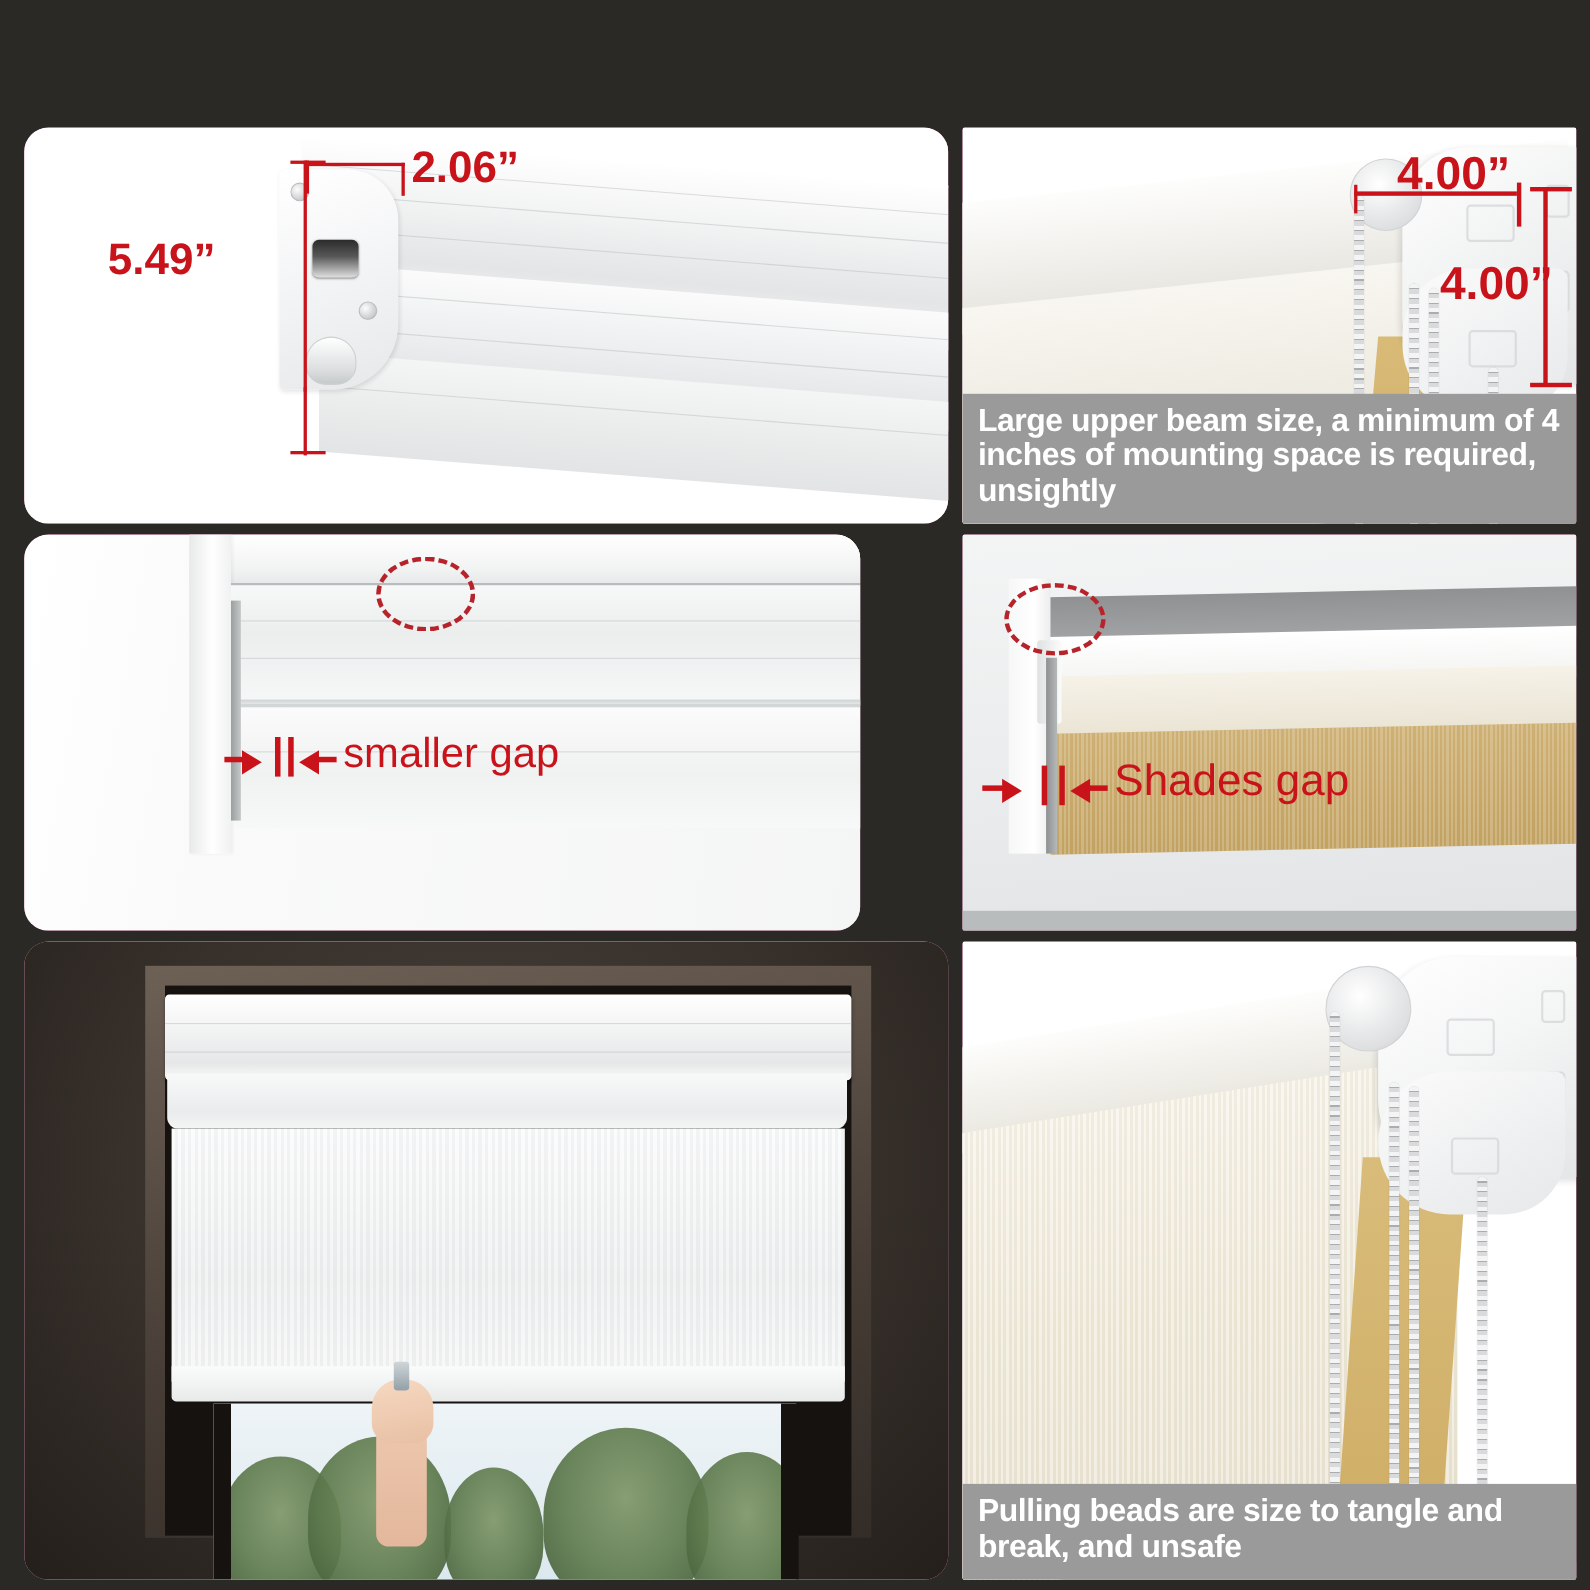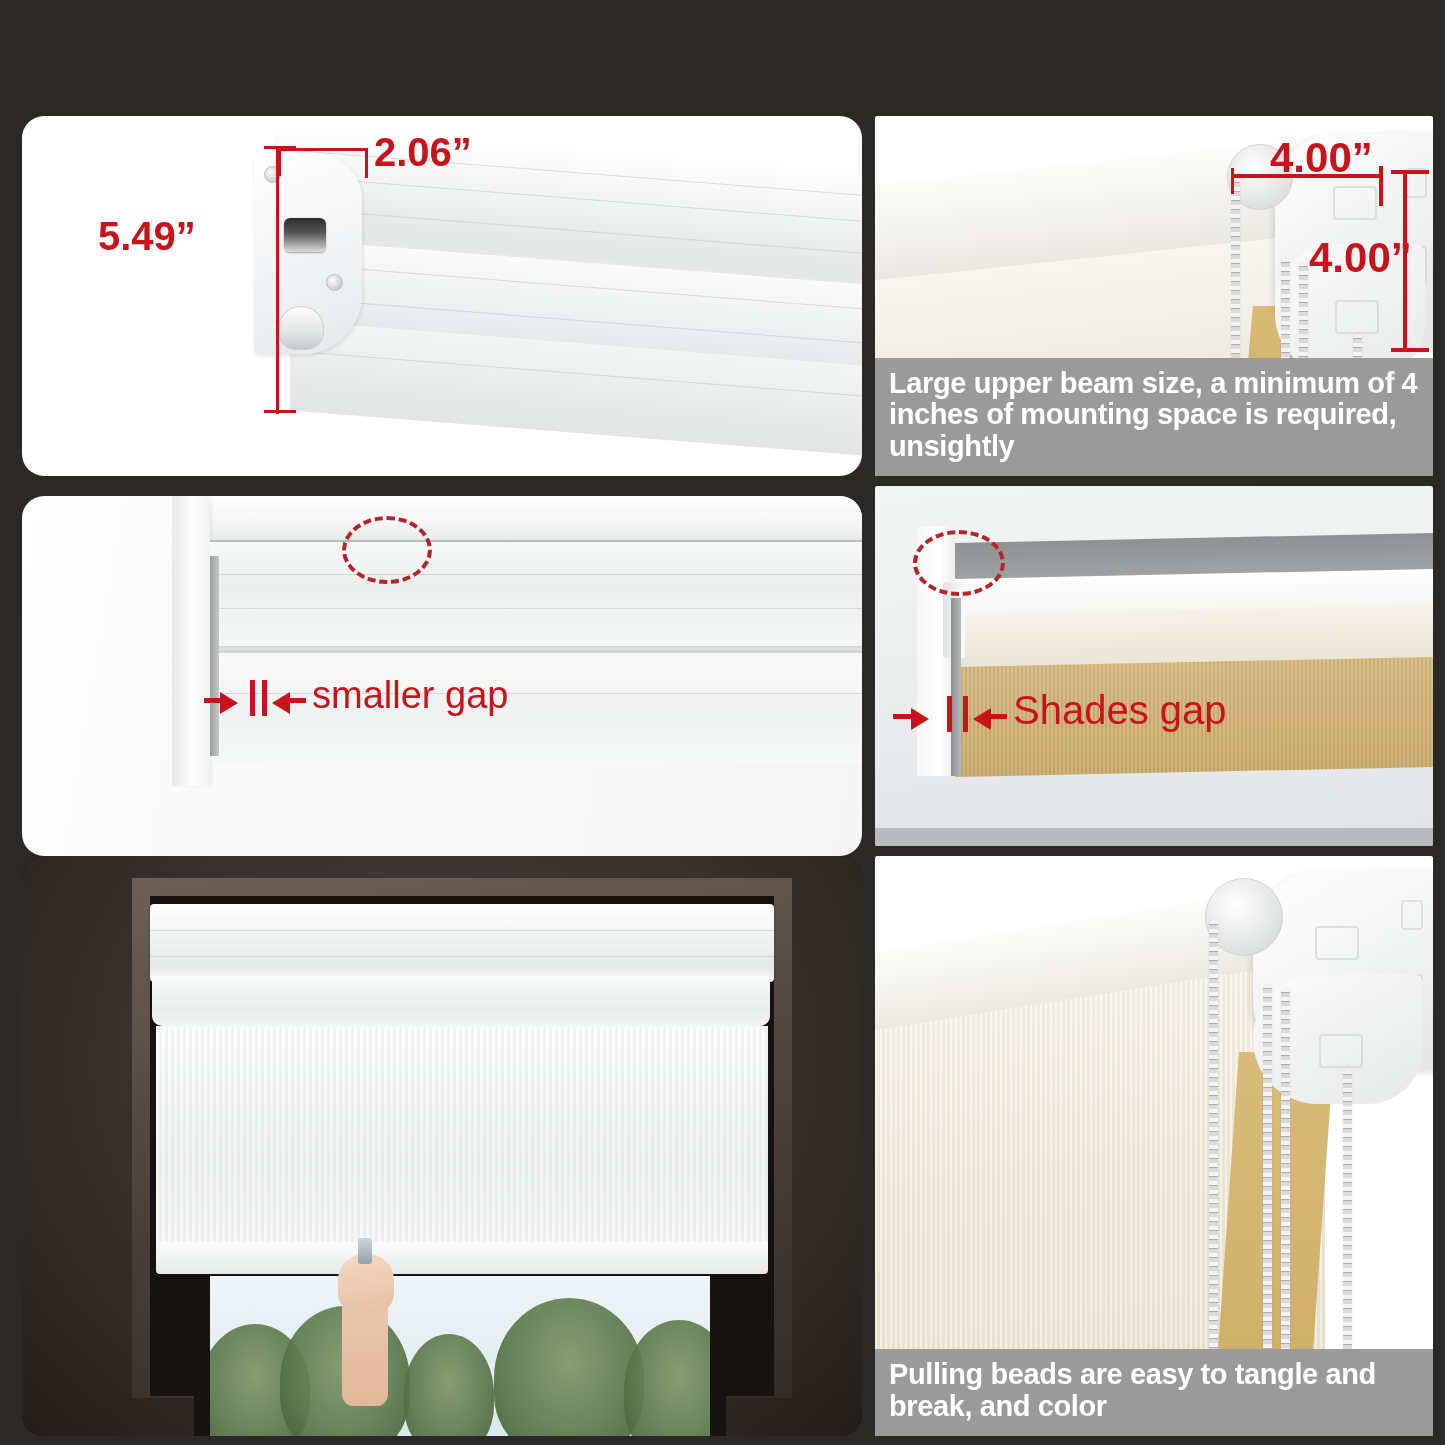--- a/index.html
+++ b/index.html
@@ -16,28 +16,28 @@
     position:absolute;left:34px;top:22px;width:1100px;height:70px;
     font-size:58px;font-weight:bold;letter-spacing:-0.5px;
     background:linear-gradient(180deg,#f6e9ac 0%,#f0dd93 38%,#d8bb63 62%,#c2a049 100%);
     -webkit-background-clip:text;background-clip:text;
     color:transparent;-webkit-text-fill-color:transparent;
     white-space:nowrap;line-height:70px;
   }
 
   
   .grid{position:absolute;left:0;top:108px;width:1445px;height:1337px;}
-  .panel{position:absolute;overflow:hidden;background:#000000;}
+  .panel{position:absolute;overflow:hidden;background:#f9a8d4;}
   .panel.left{border-radius:22px;}
   .panel.right{border-radius:2px;}
 
   
   .p-tl{left:22px;top:8px;width:840px;height:360px;}
   .p-tr{left:875px;top:8px;width:558px;height:360px;}
-  .p-ml{left:22px;top:388px;width:840px;height:360px;}
+  .p-ml{left:22px;top:378px;width:760px;height:360px;}
   .p-mr{left:875px;top:378px;width:558px;height:360px;}
   .p-bl{left:22px;top:748px;width:840px;height:580px;}
   .p-br{left:875px;top:748px;width:558px;height:580px;}
 
   .art{position:absolute;left:0;top:0;right:0;bottom:0;overflow:hidden;}
 
   
   .cap{position:absolute;left:0;right:0;bottom:0;box-sizing:border-box;}
   .cap.gold{
     background:linear-gradient(115deg,#f4e8b2 0%,#efdf9b 18%,#e2c777 48%,#cfae5b 78%,#c4a04b 100%);
@@ -424,17 +424,17 @@
           <div class="emb" style="left:66px;top:60px;"></div>
         </div>
         <div class="br-roll"></div>
         <div class="chain" style="left:334px;top:64px;height:440px;"></div>
         <div class="chain" style="left:388px;top:128px;height:380px;"></div>
         <div class="chain" style="left:406px;top:132px;height:376px;"></div>
         <div class="chain" style="left:468px;top:214px;height:296px;"></div>
         <div class="br-bot"></div>
       </div>
 
-      <div class="cap grey">Pulling beads are easy to tangle and break, and color</div>
+      <div class="cap grey">Pulling beads are size to tangle and break, and unsafe</div>
     </div>
 
   </div>
 </div>
 
 </body></html>

